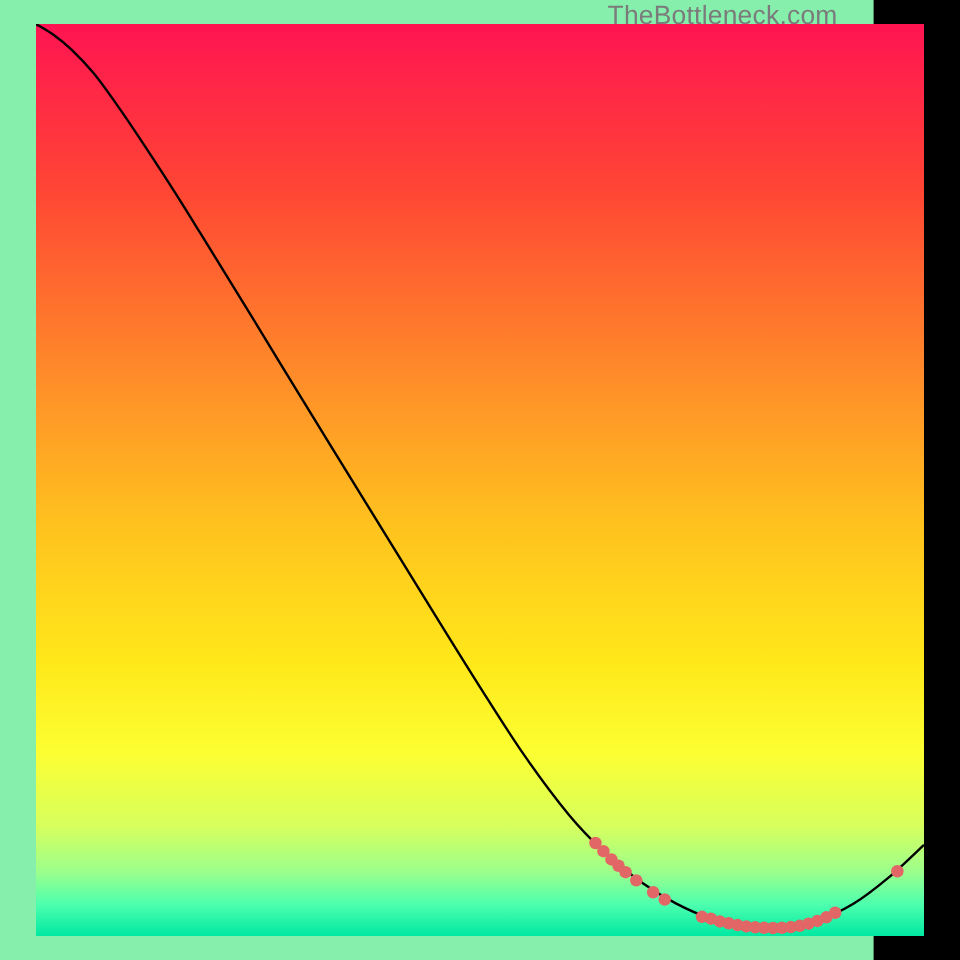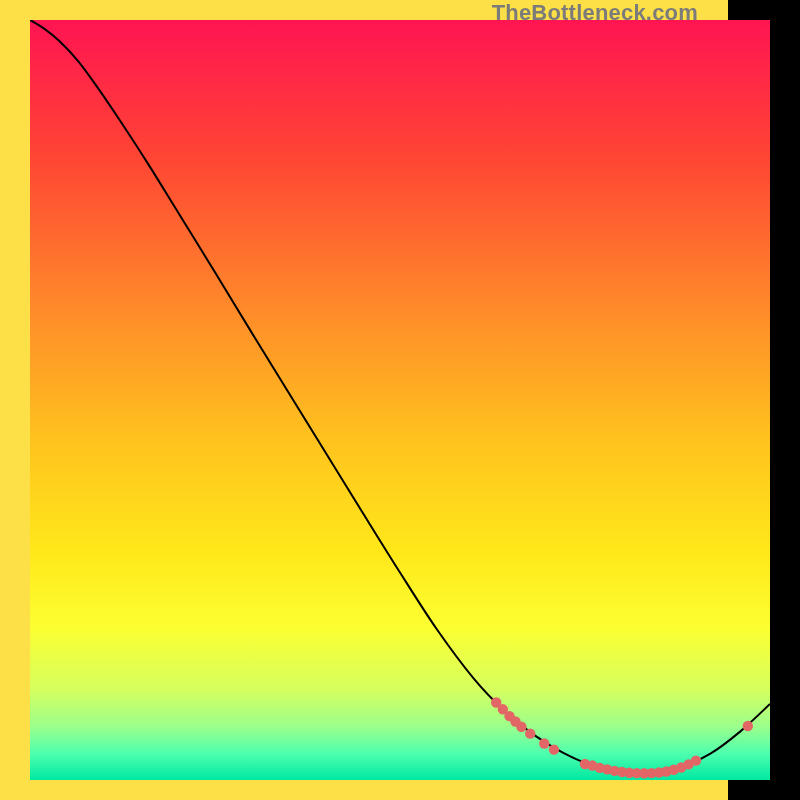--- a/index.html
+++ b/index.html
@@ -7,22 +7,21 @@
     padding: 0;
     width: 800px;
     height: 800px;
     background: #000;
     overflow: hidden;
   }
   .stage {
     position: relative;
     width: 728px;
     height: 800px;
-    background: #fde047;
-    font-weight: bold;
+    background: #86efac;
   }
   .plot {
     position: absolute;
     left: 30px;
     top: 20px;
     width: 740px;
     height: 760px;
   }
   .watermark {
     position: absolute;

